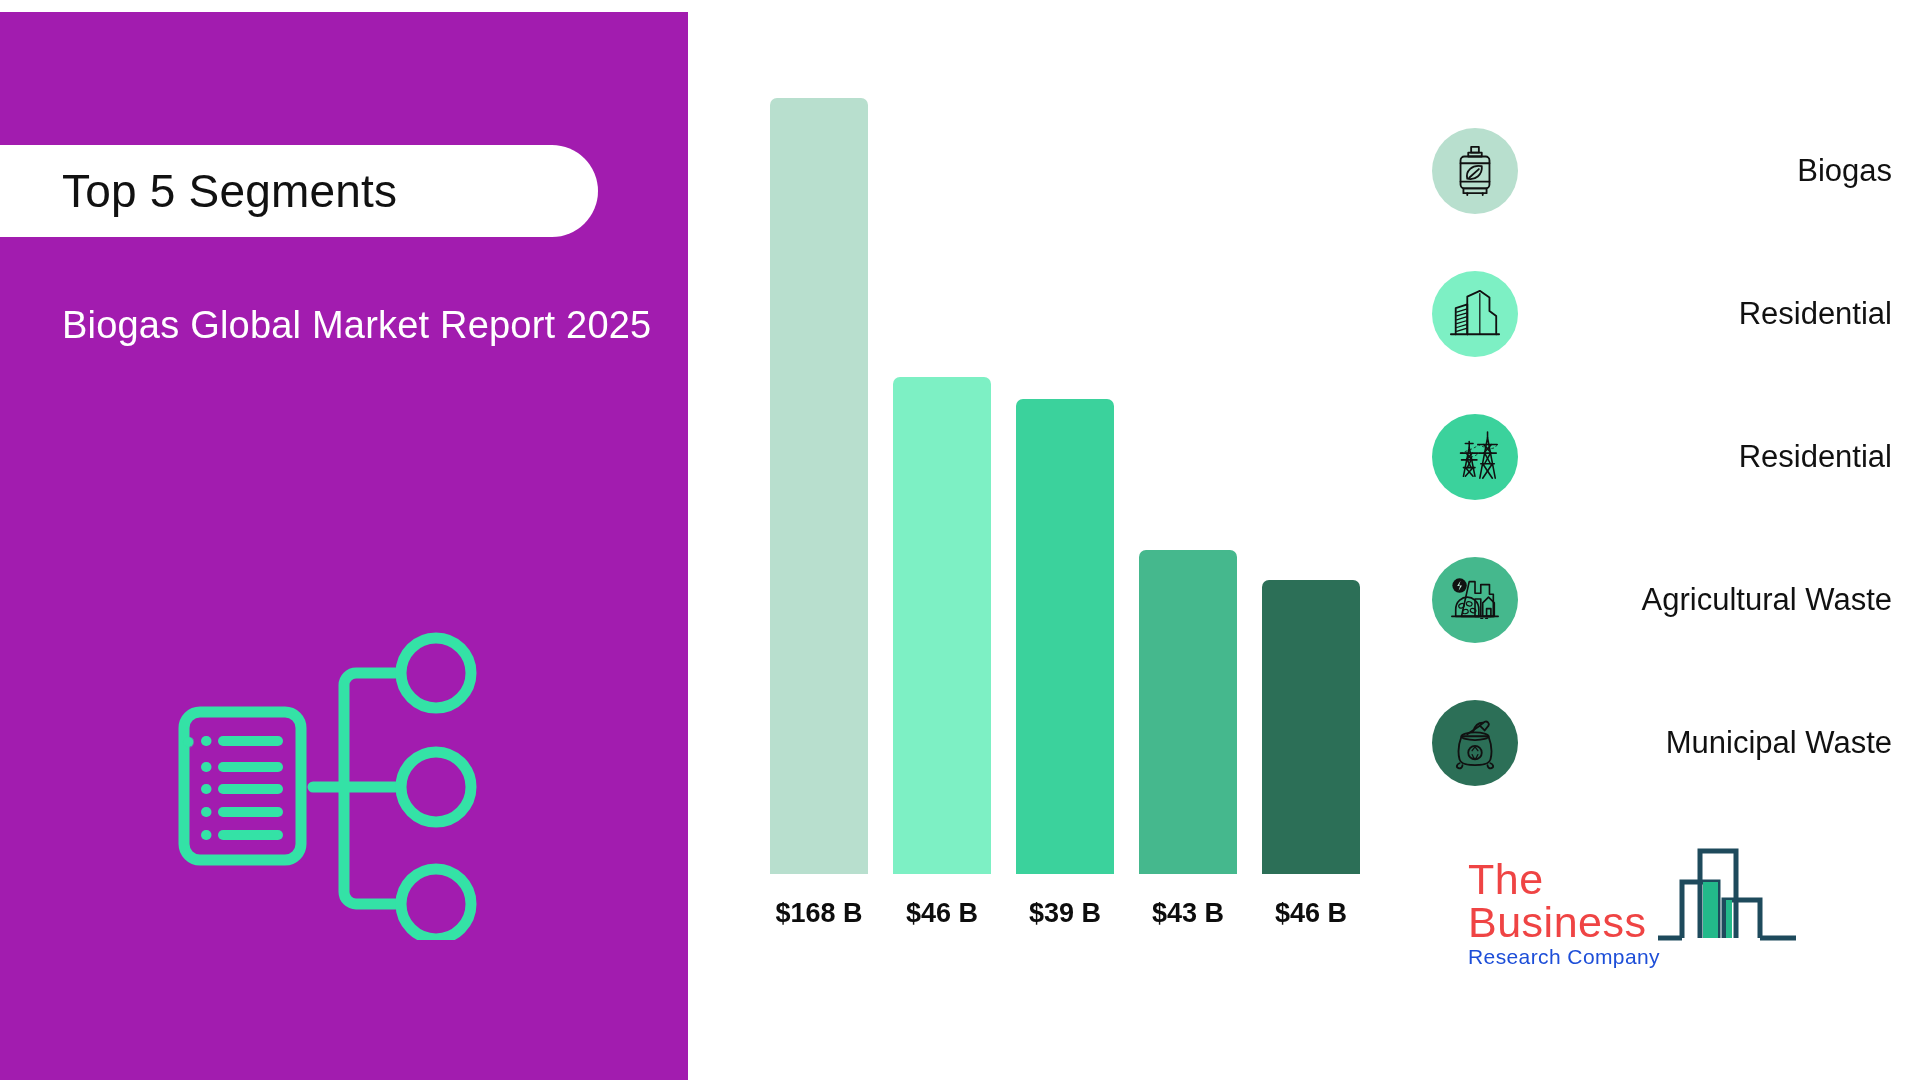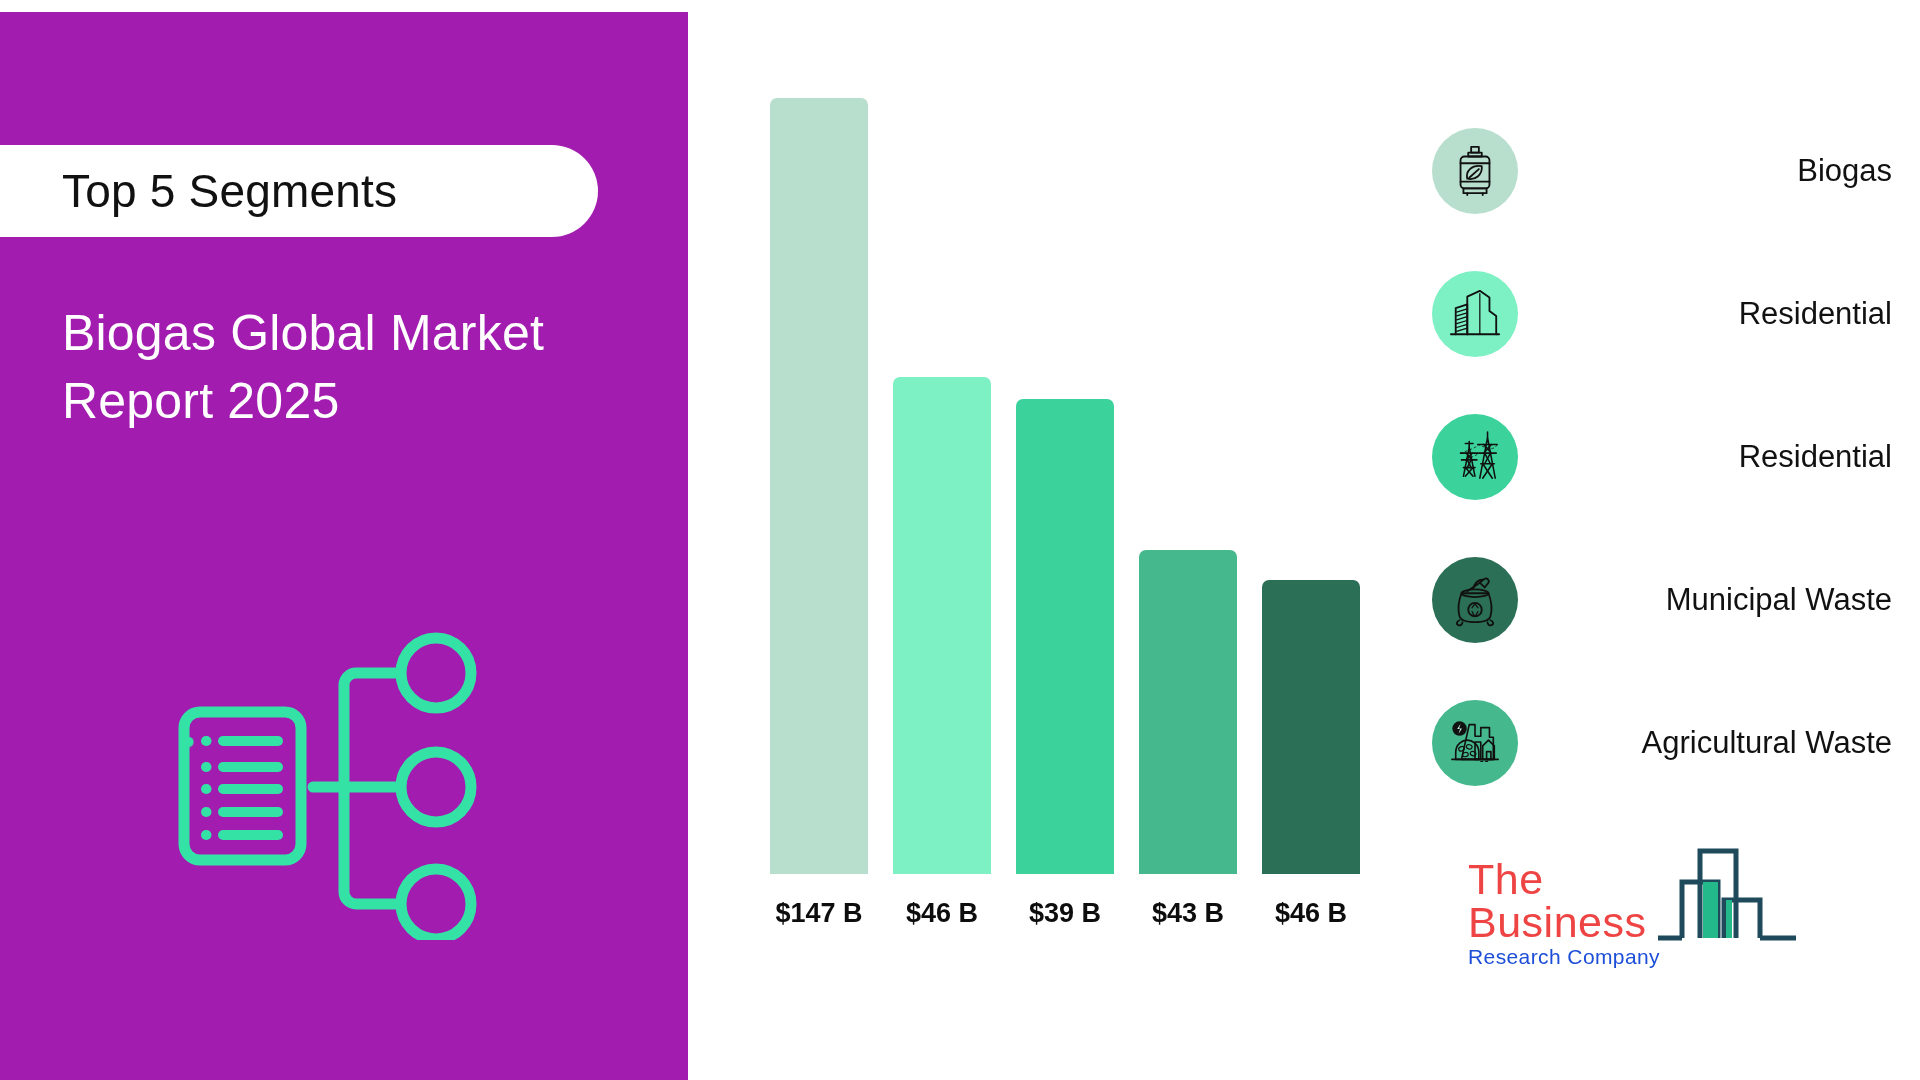--- a/index.html
+++ b/index.html
@@ -29,21 +29,21 @@
     margin-left:62px;
     font-size:46px;
     font-weight:400;
     color:#111111;
     letter-spacing:.2px;
     white-space:nowrap;
   }
   #report-title{
     position:absolute; left:62px; top:288px;
     width:600px;
-    font-size:50px;
+    font-size:38px;
     font-weight:300;
     line-height:1.35;
     color:#ffffff;
     letter-spacing:.2px;
   }
   #segmentation-graphic{
     position:absolute; left:168px; top:608px;
     width:330px; height:320px;
   }
 
@@ -183,21 +183,21 @@
 
 <div id="chart-area">
   <div id="bars-wrap">
       <div class="bar" style="left: 0px; width: 98px; height: 776.052px; background: rgb(184, 223, 206);"></div>
       <div class="bar" style="left: 123px; width: 98px; height: 497.276px; background: rgb(125, 240, 196);"></div>
       <div class="bar" style="left: 246px; width: 98px; height: 474.672px; background: rgb(59, 210, 156);"></div>
       <div class="bar" style="left: 369px; width: 98px; height: 323.983px; background: rgb(69, 184, 141);"></div>
       <div class="bar" style="left: 492px; width: 98px; height: 293.845px; background: rgb(44, 111, 87);"></div>
     </div>
   <div id="bar-labels">
-      <div class="bar-label" style="left: -12px; width: 122px;">$147 B</div>
+      <div class="bar-label" style="left: -12px; width: 122px;">$168 B</div>
       <div class="bar-label" style="left: 111px; width: 122px;">$46 B</div>
       <div class="bar-label" style="left: 234px; width: 122px;">$39 B</div>
       <div class="bar-label" style="left: 357px; width: 122px;">$43 B</div>
       <div class="bar-label" style="left: 480px; width: 122px;">$46 B</div>
     </div>
 </div>
 
 <div id="legend">
     <div class="legend-item">
       <div class="legend-swatch" style="background: rgb(184, 223, 206);">
@@ -268,40 +268,20 @@
           <g stroke-width="0.8" stroke-dasharray="2 3">
             <path d="M13 24 C 22 21 32 17 31 15"></path>
             <path d="M31 15 C 40 19 48 22 51 15"></path>
             <path d="M14 31 C 24 29 30 26 32 24"></path>
           </g>
         </svg>
       </div>
       <div class="legend-label">Residential</div>
     </div>
     <div class="legend-item">
-      <div class="legend-swatch" style="background: rgb(44, 111, 87);">
-        <svg viewBox="0 0 56 56" width="54" height="54" fill="none" stroke="#111" stroke-width="1.9" stroke-linejoin="round" stroke-linecap="round">
-          <path d="M14 21 c-3 8 -4 17 -2 24 c1 4 6 6 16 6 c10 0 15 -2 16 -6 c2 -7 1 -16 -2 -24 z"></path>
-          <ellipse cx="28" cy="21" rx="14" ry="4"></ellipse>
-          <circle cx="28" cy="38" r="7"></circle>
-          <g stroke-width="1.3">
-            <path d="M25 36 l3 -4 l3 4"></path>
-            <path d="M31 40 l-2 4 h-4"></path>
-            <path d="M25 40 l2 4"></path>
-          </g>
-          <path d="M12 49 c-3 1 -4 4 -1 5 c2 1 4 -1 4 -3"></path>
-          <path d="M44 49 c3 1 4 4 1 5 c-2 1 -4 -1 -4 -3"></path>
-          <path d="M20 19 l13 -9"></path>
-          <path d="M26 16 c2 -6 6 -9 10 -9"></path>
-          <path d="M33 10 l5 -4 a3 3 0 0 1 4 4 l-4 5 z"></path>
-        </svg>
-      </div>
-      <div class="legend-label">Municipal Waste</div>
-    </div>
-    <div class="legend-item">
       <div class="legend-swatch" style="background: rgb(69, 184, 141);">
         <svg viewBox="0 0 56 56" width="54" height="54" fill="none" stroke="#111" stroke-width="1.7" stroke-linejoin="round" stroke-linecap="round">
           <circle cx="12" cy="13" r="7.5" fill="#111" stroke="none"></circle>
           <path d="M13 8 L9.5 13.5 h3 L11 18.5 L14.5 13 h-3 z" fill="#BEEBD9" stroke="none"></path>
           <path d="M22 9 h6 v12 h6 V12 h9 v10 h4 v23 h-33 z"></path>
           <path d="M28 27 h6 v18 h-6 z"></path>
           <path d="M36 31 l6 -6 l6 6 v14 h-12 z"></path>
           <rect x="40" y="37" width="4.5" height="8"></rect>
           <path d="M8 45 v-7 c0 -9 7 -13 12 -13 c5 0 12 4 12 13 v7 z"></path>
           <g stroke-width="1.2">
@@ -311,20 +291,40 @@
             <ellipse cx="26" cy="39" rx="3" ry="2.2" transform="rotate(20 26 39)"></ellipse>
           </g>
           <path d="M4 45 h48"></path>
           <g stroke-width="1.4" stroke-dasharray="2 3">
             <path d="M34 47 h10"></path>
           </g>
         </svg>
       </div>
       <div class="legend-label">Agricultural Waste</div>
     </div>
+    <div class="legend-item">
+      <div class="legend-swatch" style="background: rgb(44, 111, 87);">
+        <svg viewBox="0 0 56 56" width="54" height="54" fill="none" stroke="#111" stroke-width="1.9" stroke-linejoin="round" stroke-linecap="round">
+          <path d="M14 21 c-3 8 -4 17 -2 24 c1 4 6 6 16 6 c10 0 15 -2 16 -6 c2 -7 1 -16 -2 -24 z"></path>
+          <ellipse cx="28" cy="21" rx="14" ry="4"></ellipse>
+          <circle cx="28" cy="38" r="7"></circle>
+          <g stroke-width="1.3">
+            <path d="M25 36 l3 -4 l3 4"></path>
+            <path d="M31 40 l-2 4 h-4"></path>
+            <path d="M25 40 l2 4"></path>
+          </g>
+          <path d="M12 49 c-3 1 -4 4 -1 5 c2 1 4 -1 4 -3"></path>
+          <path d="M44 49 c3 1 4 4 1 5 c-2 1 -4 -1 -4 -3"></path>
+          <path d="M20 19 l13 -9"></path>
+          <path d="M26 16 c2 -6 6 -9 10 -9"></path>
+          <path d="M33 10 l5 -4 a3 3 0 0 1 4 4 l-4 5 z"></path>
+        </svg>
+      </div>
+      <div class="legend-label">Municipal Waste</div>
+    </div>
   </div>
 
 <div id="brand-logo">
   <div id="logo-text-block">
     <div id="logo-line-1">The Business</div>
     <div id="logo-line-2">Research Company</div>
   </div>
   <div id="logo-mark">
     <svg viewBox="0 0 142 106" width="142" height="106">
       <g fill="none" stroke="#1E4A5C" stroke-width="5">

